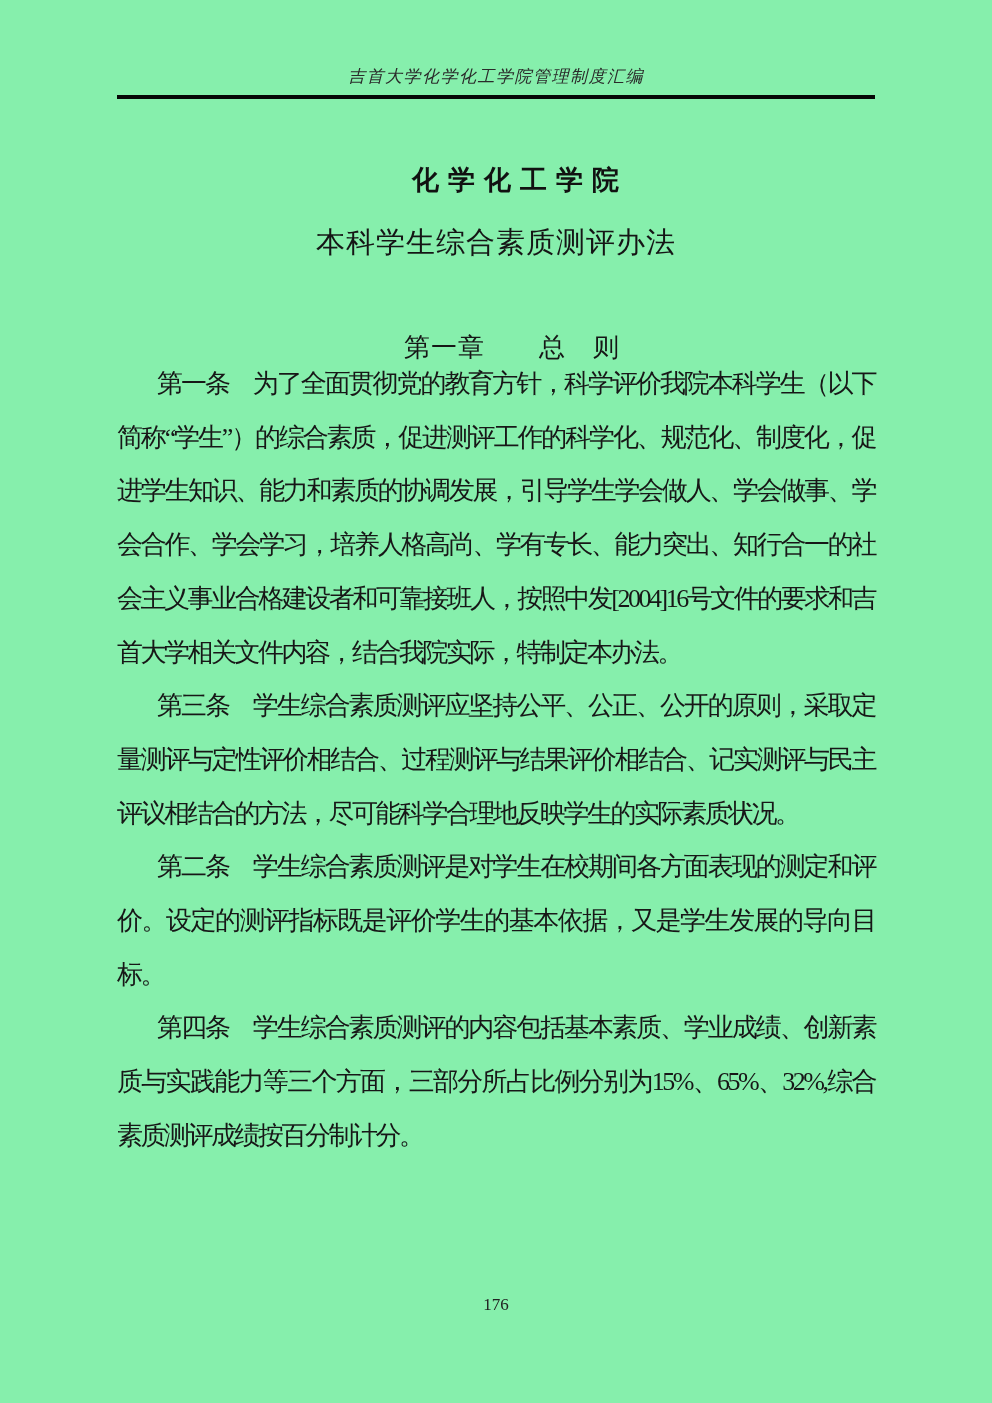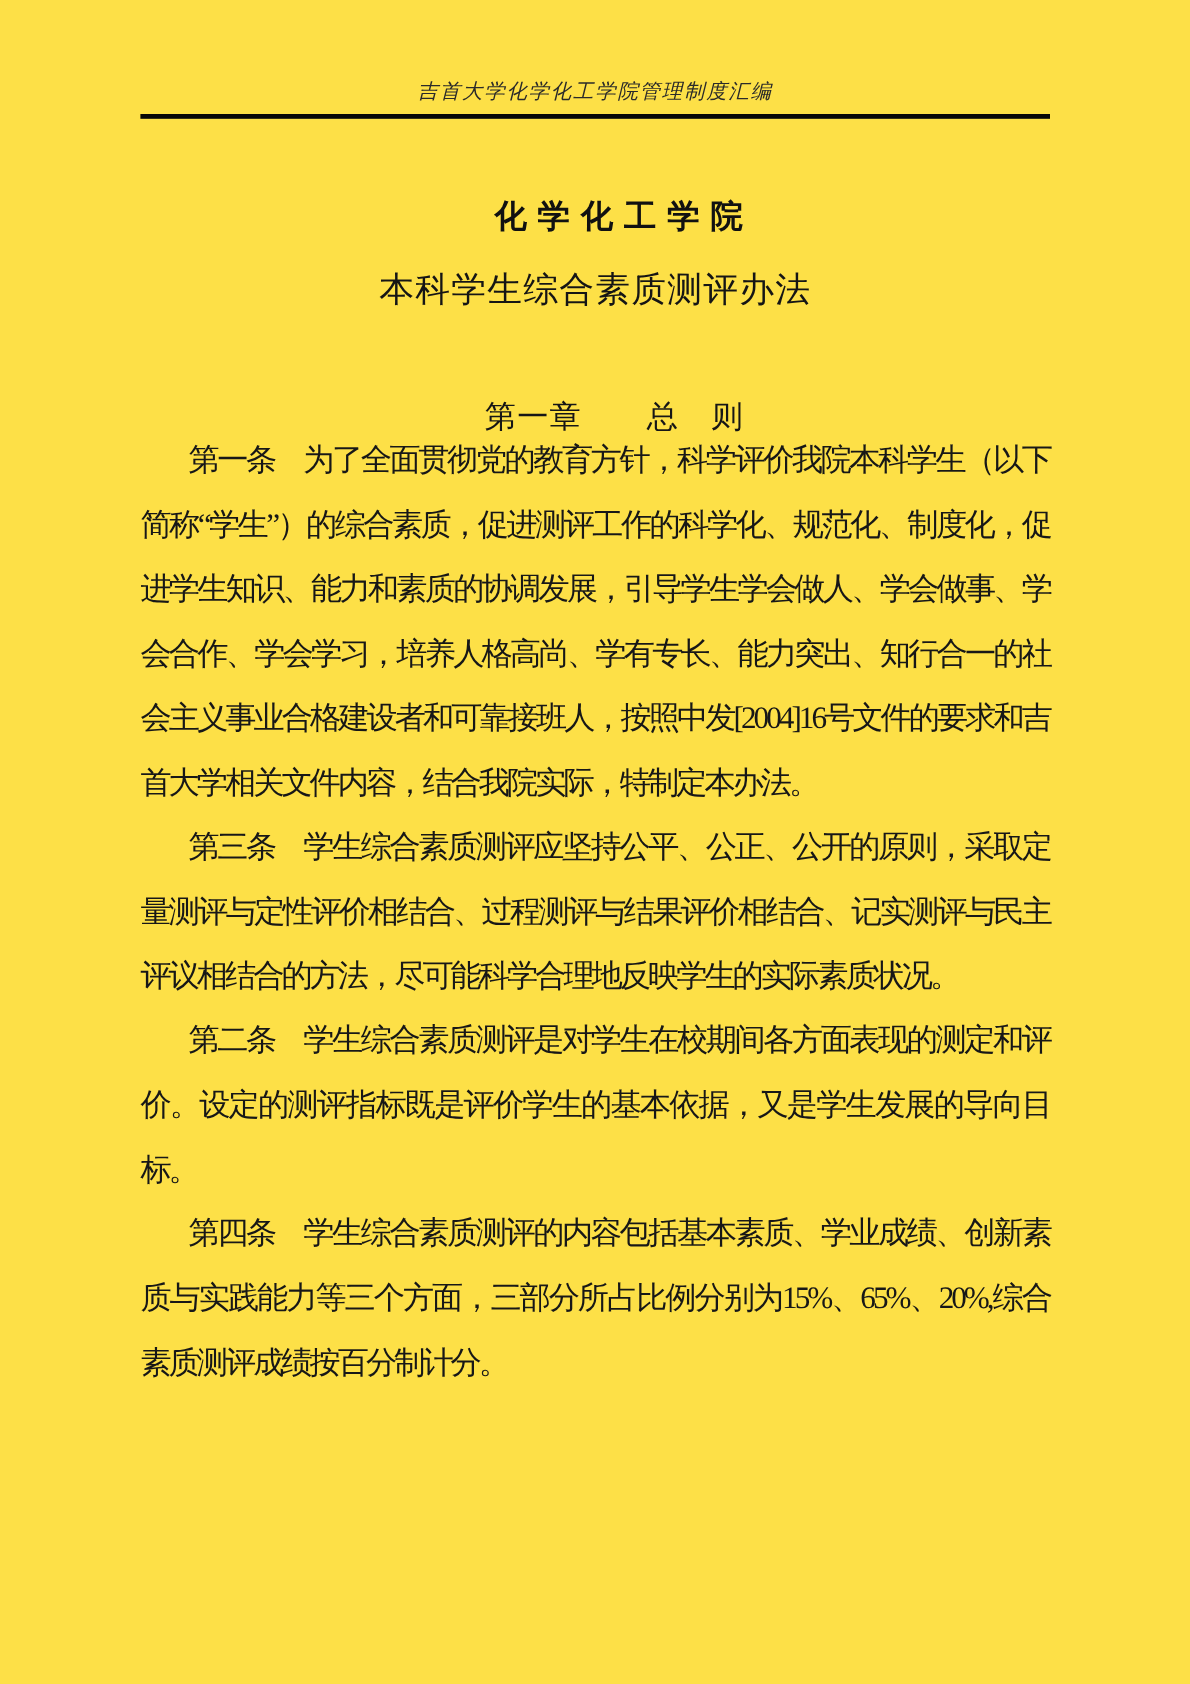--- a/index.html
+++ b/index.html
@@ -5,21 +5,21 @@
   html, body {
     margin: 0;
     padding: 0;
     background: #9c9c9c;
   }
   .page {
     position: relative;
     width: 992px;
     height: 1403px;
     margin: 0 auto;
-    background: #fde047;
+    background: #86efac;
     overflow: hidden;
     color: #1b1b1b;
     font-family: "Liberation Serif", "DejaVu Serif", serif;
   }
   .running-header {
     position: absolute;
     top: 66px;
     left: 0;
     right: 0;
     text-align: center;
@@ -120,17 +120,18 @@
   <h2 class="college-name">化学化工学院</h2>
 
   <h1 class="doc-title">本科学生综合素质测评办法</h1>
 
   <h3 class="chapter-heading">第一章　　总　则</h3>
 
   <section class="body-text">
     <p>第一条　为了全面贯彻党的教育方针，科学评价我院本科学生（以下简称“学生”）的综合素质，促进测评工作的科学化、规范化、制度化，促进学生知识、能力和素质的协调发展，引导学生学会做人、学会做事、学会合作、学会学习，培养人格高尚、学有专长、能力突出、知行合一的社会主义事业合格建设者和可靠接班人，按照中发[2004]16号文件的要求和吉首大学相关文件内容，结合我院实际，特制定本办法。</p>
     <p>第三条　学生综合素质测评应坚持公平、公正、公开的原则，采取定量测评与定性评价相结合、过程测评与结果评价相结合、记实测评与民主评议相结合的方法，尽可能科学合理地反映学生的实际素质状况。</p>
     <p>第二条　学生综合素质测评是对学生在校期间各方面表现的测定和评价。设定的测评指标既是评价学生的基本依据，又是学生发展的导向目标。</p>
-    <p>第四条　学生综合素质测评的内容包括基本素质、学业成绩、创新素质与实践能力等三个方面，三部分所占比例分别为15%、65%、20%,综合素质测评成绩按百分制计分。</p>
+    <p>第四条　学生综合素质测评的内容包括基本素质、学业成绩、创新素质与实践能力等三个方面，三部分所占比例分别为15%、65%、32%,综合素质测评成绩按百分制计分。</p>
   </section>
 
+  <footer class="page-number">176</footer>
 
 </div>
 
 </body></html>

